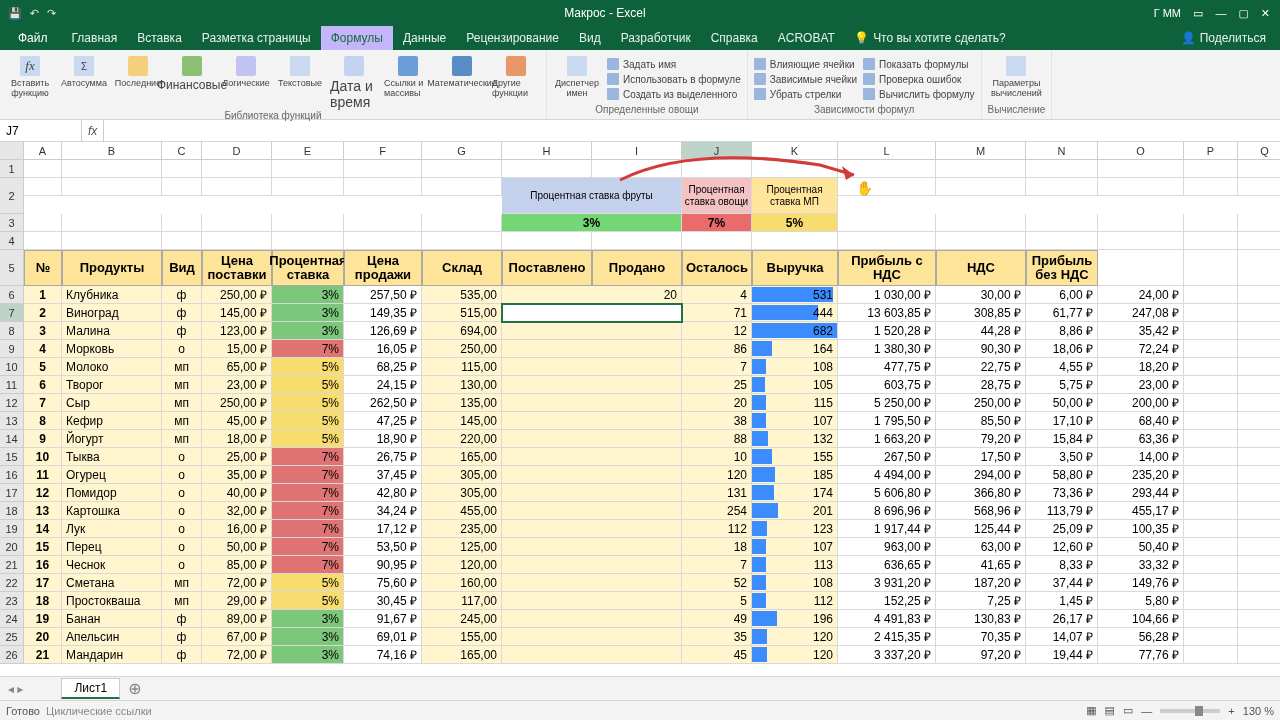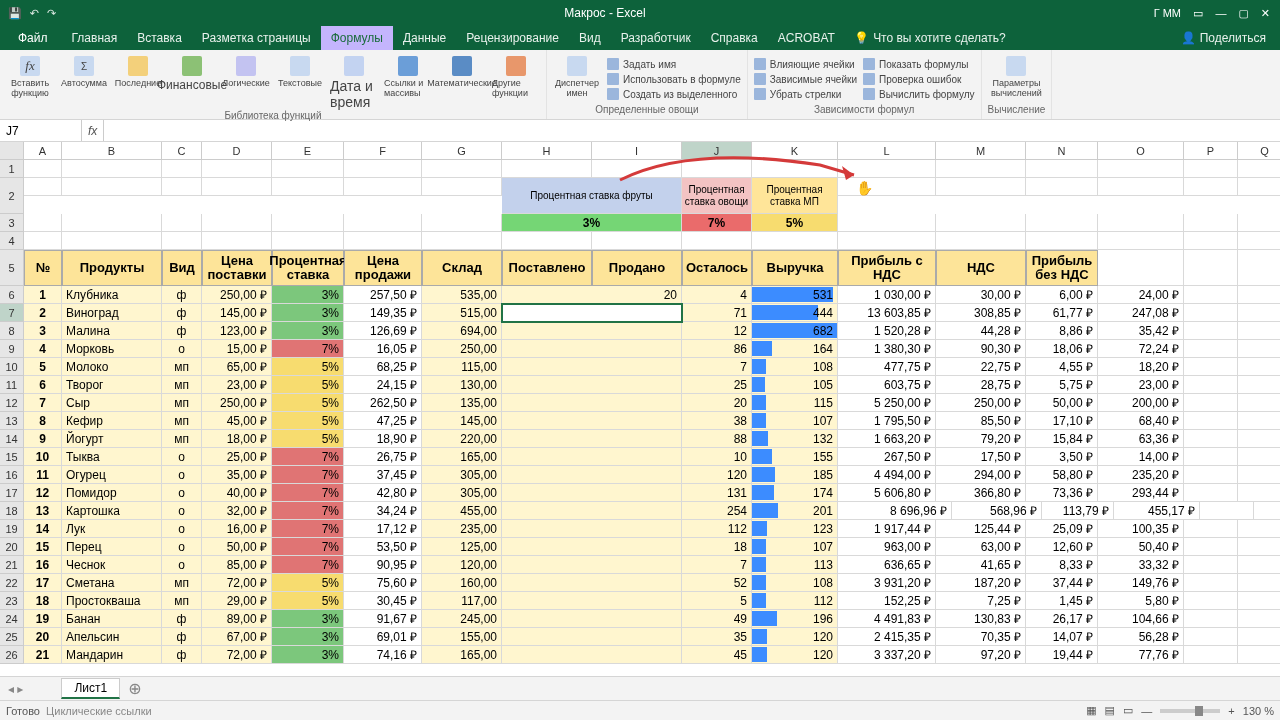--- a/index.html
+++ b/index.html
@@ -649,21 +649,21 @@
         <div class="cell td-yellow td-num" style="width:70px">32,00 ₽</div>
         <div class="cell td-red3 td-num" style="width:72px">7%</div>
         <div class="cell td-num" style="width:78px">34,24 ₽</div>
         <div class="cell td-yellow td-num" style="width:80px">455,00</div>
         <div class="cell td-yellow td-num" style="width:180px"></div>
         <div class="cell td-yellow td-num" style="width:70px">254</div>
         <div class="cell bar td-num" style="width:86px">
           <div class="b" style="width:30%"></div>
           <span>201</span>
         </div>
-        <div class="cell td-num" style="width:114px">8 696,96 ₽</div>
+        <div class="cell td-num" style="width:98px">8 696,96 ₽</div>
         <div class="cell td-num" style="width:90px">568,96 ₽</div>
         <div class="cell td-num" style="width:72px">113,79 ₽</div>
         <div class="cell td-num" style="width:86px">455,17 ₽</div>
         <div class="cell " style="width:54px"></div>
         <div class="cell " style="width:54px"></div>
       </div>
       <div style="display:flex">
         <div class="rh">19</div>
         <div class="cell td-yellow td-center" style="width:38px">
           <b>14</b>

